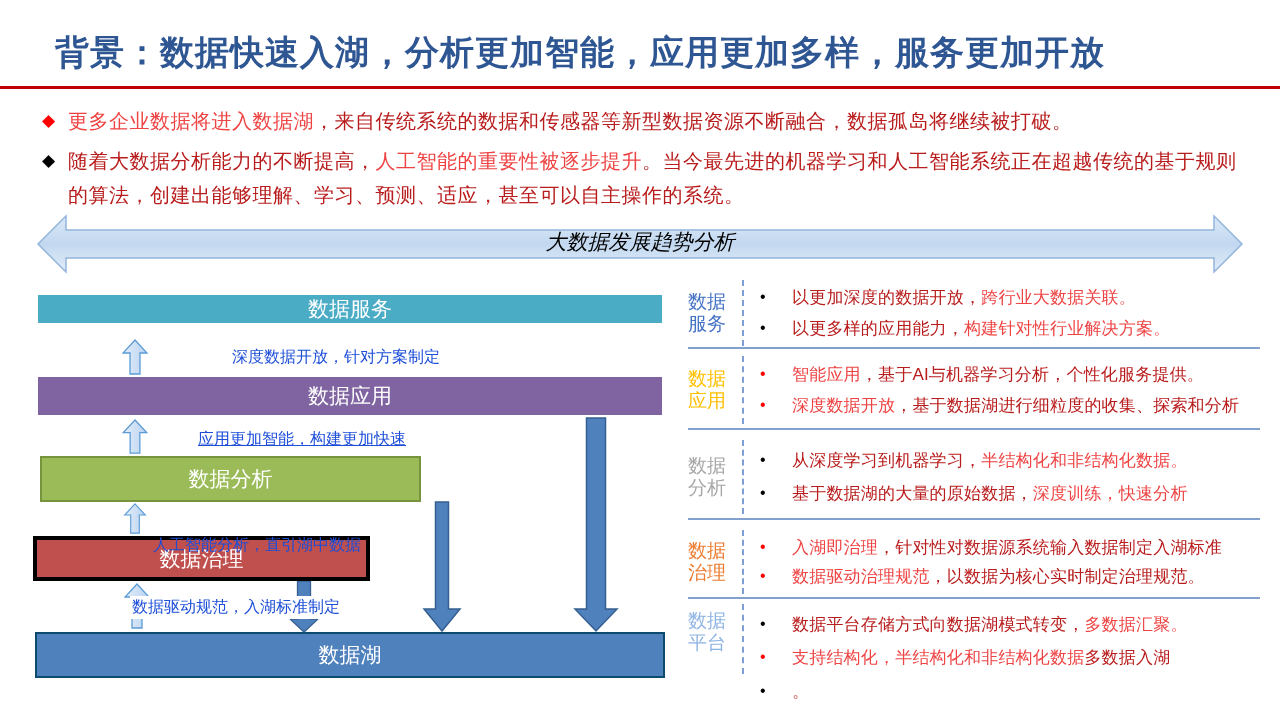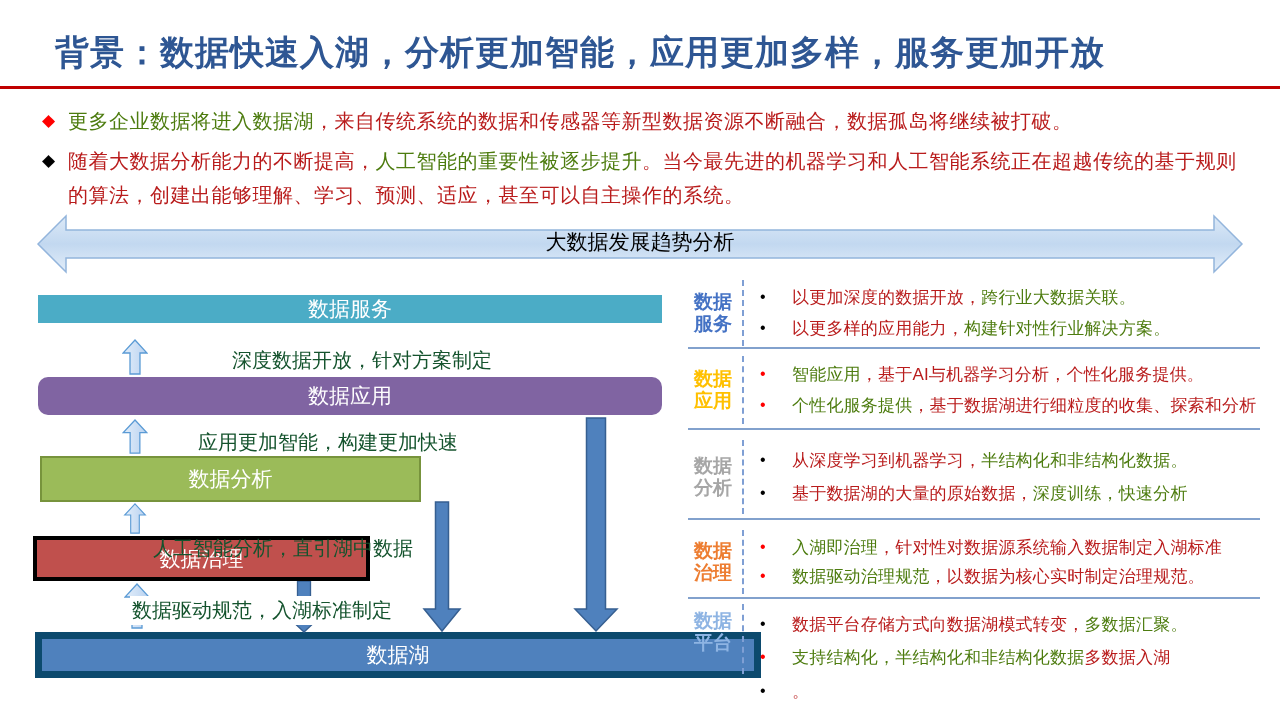--- a/index.html
+++ b/index.html
@@ -9,46 +9,46 @@
   
   .title{position:absolute;left:55px;top:30px;width:1100px;font-size:34px;font-weight:bold;color:#2E5693;letter-spacing:1px;}
   .title-rule{position:absolute;left:0;top:86px;width:1280px;height:3px;background:#C00000;}
 
   
   .top-bullets{position:absolute;left:42px;top:104px;width:1200px;}
   .tb-row{display:flex;margin-bottom:6px;}
   .tb-marker{width:26px;font-size:17px;line-height:34px;flex:0 0 26px;}
   .tb-text{font-size:20px;line-height:34px;letter-spacing:0.5px;color:#000;width:1170px;}
   .m-red{color:#FF0000;} .m-black{color:#000000;}
-  .run-red{color:#4d7c0f;} .run-black{color:#b91c1c;}
-
-  
-  .banner{position:absolute;left:36px;top:213px;width:1208px;height:62px;}
+  .run-red{color:#ef4444;} .run-black{color:#b91c1c;}
+
+  
+  .banner{position:absolute;left:36px;top:213px;width:1208px;height:62px;font-style:italic;}
   .banner svg{position:absolute;left:0;top:0;}
   .banner-label{position:absolute;left:0;top:0;width:1208px;height:58px;display:flex;align-items:center;justify-content:center;font-size:21px;color:#000;}
 
   
   .layer{position:absolute;display:flex;align-items:center;justify-content:center;color:#fff;font-size:21px;box-sizing:border-box;}
   .layer-service{left:38px;top:295px;width:624px;height:28px;background:#4BACC6;}
-  .layer-app{left:38px;top:377px;width:624px;height:38px;background:#8064A2;border-radius:10px;}
+  .layer-app{left:38px;top:377px;width:624px;height:38px;background:#8064A2;}
   .layer-analysis{left:40px;top:456px;width:381px;height:46px;background:#9BBB59;border:2px solid #77933C;}
   .layer-gov{left:33px;top:536px;width:337px;height:45px;background:#C0504D;border:4px solid #000000;}
-  .layer-lake{left:35px;top:632px;width:726px;height:46px;background:#4F81BD;border:7px solid #0c4a6e;}
-
-  .gap-label{position:absolute;font-size:20px;color:#14532d;white-space:nowrap;}
+  .layer-lake{left:35px;top:632px;width:630px;height:46px;background:#4F81BD;border:2px solid #0c4a6e;}
+
+  .gap-label{position:absolute;font-size:16px;color:#1d4ed8;white-space:nowrap;}
   .gl-1{left:232px;top:347px;}
-  .gl-2{left:198px;top:429px;}
+  .gl-2{left:198px;top:429px;text-decoration:underline;}
   .gl-3{left:153px;top:512px;margin-top:23px;}
   .gl-4{left:130px;top:596px;background:#ffffff;padding:1px 2px;}
 
   .arrow-abs{position:absolute;}
 
   
   .sec{position:absolute;left:688px;width:580px;display:flex;}
-  .sec-label{flex:0 0 50px;font-size:19px;font-weight:bold;line-height:1.15;display:flex;flex-direction:column;justify-content:center;align-items:center;}
+  .sec-label{flex:0 0 50px;font-size:19px;font-weight:normal;line-height:1.15;display:flex;flex-direction:column;justify-content:center;}
   .sec-top .sec-label{justify-content:flex-start;padding-top:8px;}
   .sec-divider{flex:0 0 0px;border-left:2px dashed #7F9FD4;margin:2px 12px 2px 4px;}
   .sec-items{flex:1;display:flex;flex-direction:column;justify-content:space-evenly;}
   .sec-item{display:flex;font-size:17px;line-height:1.25;}
   .sec-bullet{flex:0 0 32px;padding-left:4px;font-size:16px;}
   .sec-runs{flex:1;letter-spacing:0.2px;}
   .sep{position:absolute;left:688px;width:572px;height:2px;background:#6C91C4;opacity:0.85;}
   .s1{top:278px;height:70px;} .s2{top:354px;height:72px;} .s3{top:438px;height:78px;}
   .s4{top:528px;height:68px;} .s5{top:602px;height:112px;}
   .sep1{top:347px;} .sep2{top:428px;} .sep3{top:518px;} .sep4{top:597px;}
@@ -153,21 +153,21 @@
       <span>应用</span>
     </div>
     <div class="sec-divider"></div>
     <div class="sec-items">
       <div class="sec-item">
         <span class="sec-bullet m-red">•</span>
         <span class="sec-runs"><span class="run-red">智能应用</span><span class="run-black">，基于AI与机器学习分析，个性化服务提供。</span></span>
       </div>
       <div class="sec-item">
         <span class="sec-bullet m-red">•</span>
-        <span class="sec-runs"><span class="run-red">个性化服务提供</span><span class="run-black">，基于数据湖进行细粒度的收集、探索和分析</span></span>
+        <span class="sec-runs"><span class="run-red">深度数据开放</span><span class="run-black">，基于数据湖进行细粒度的收集、探索和分析</span></span>
       </div>
     </div>
   </div>
   <div class="sep sep2"></div>
 
   <div class="sec s3">
     <div class="sec-label lc-analysis">
       <span>数据</span>
       <span>分析</span>
     </div>

